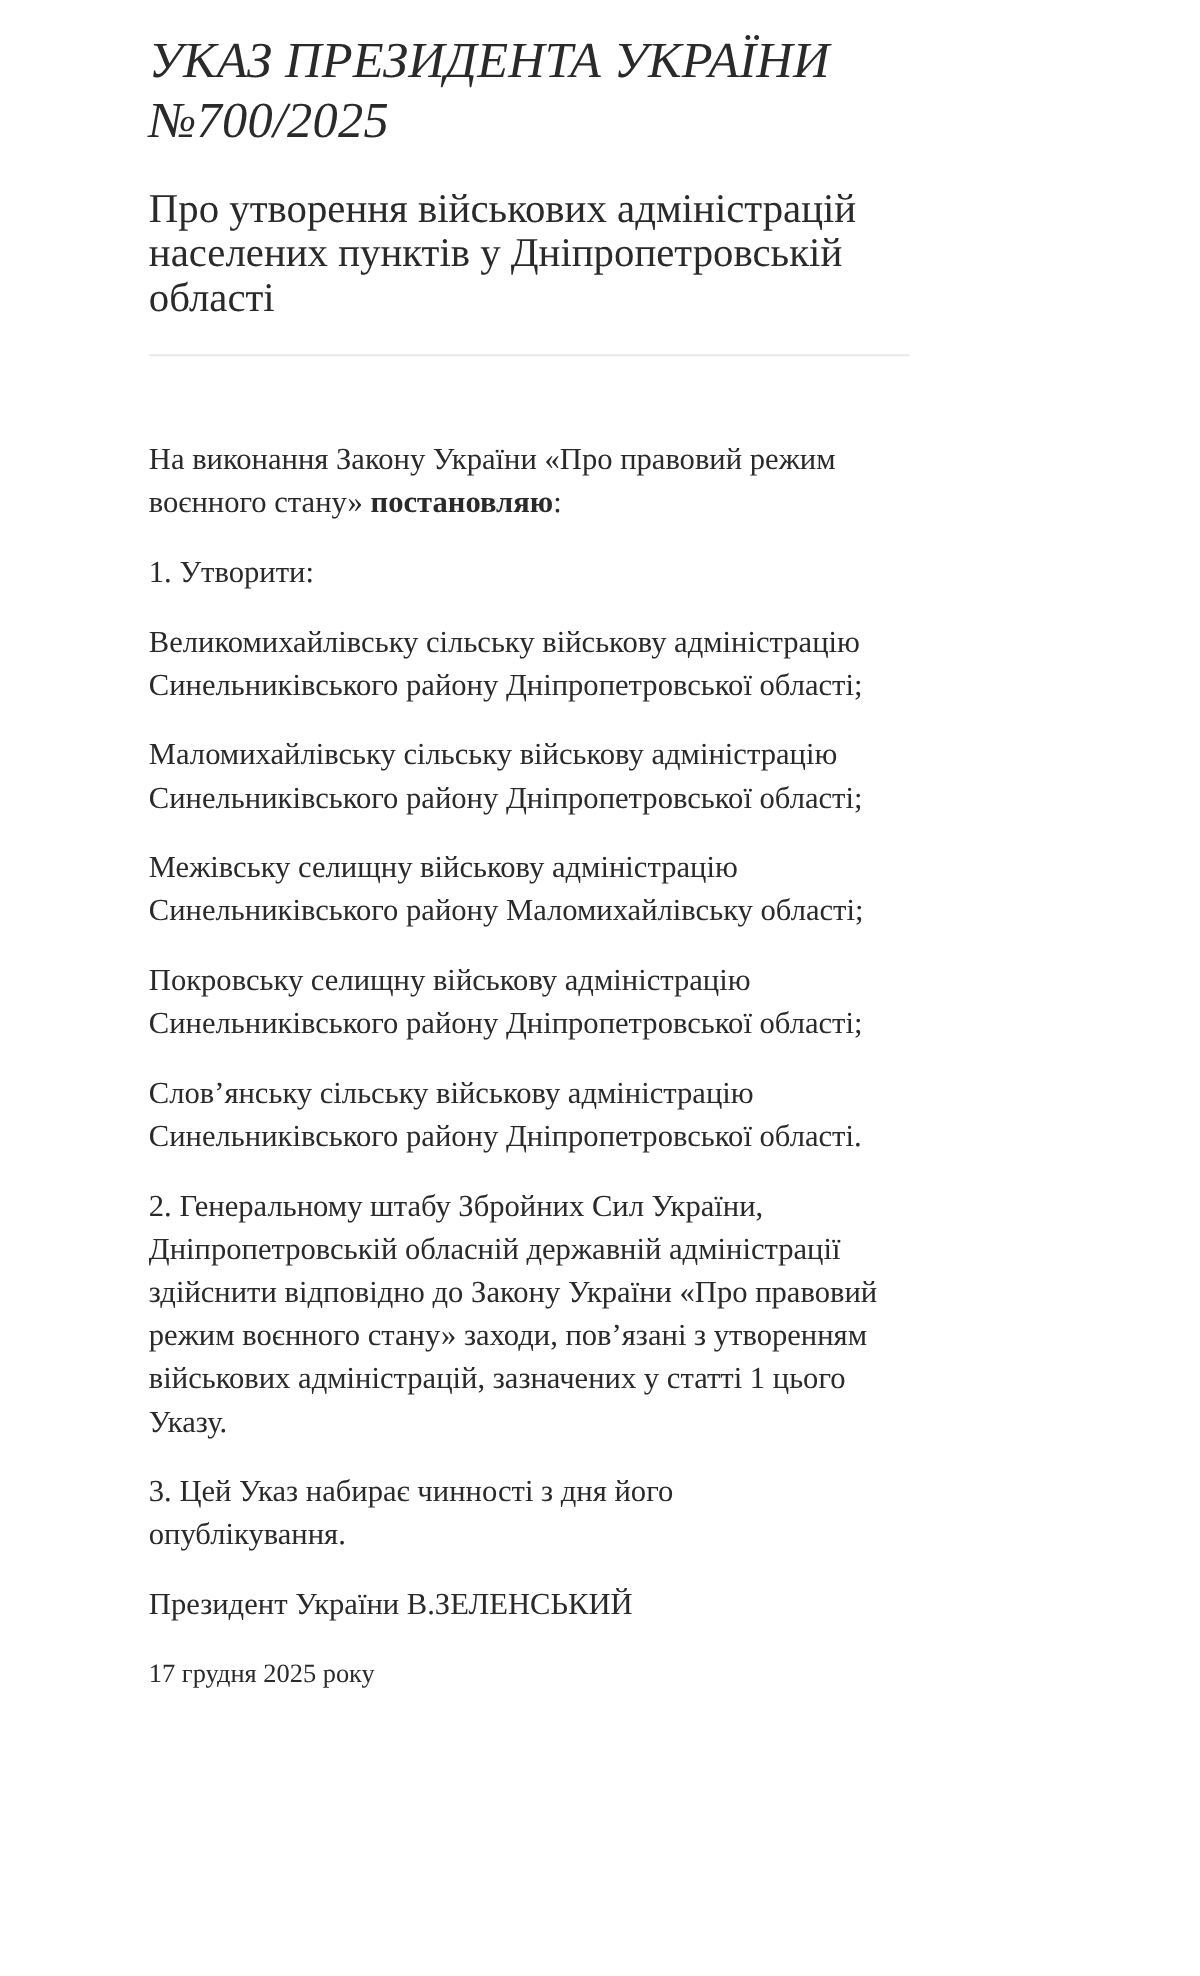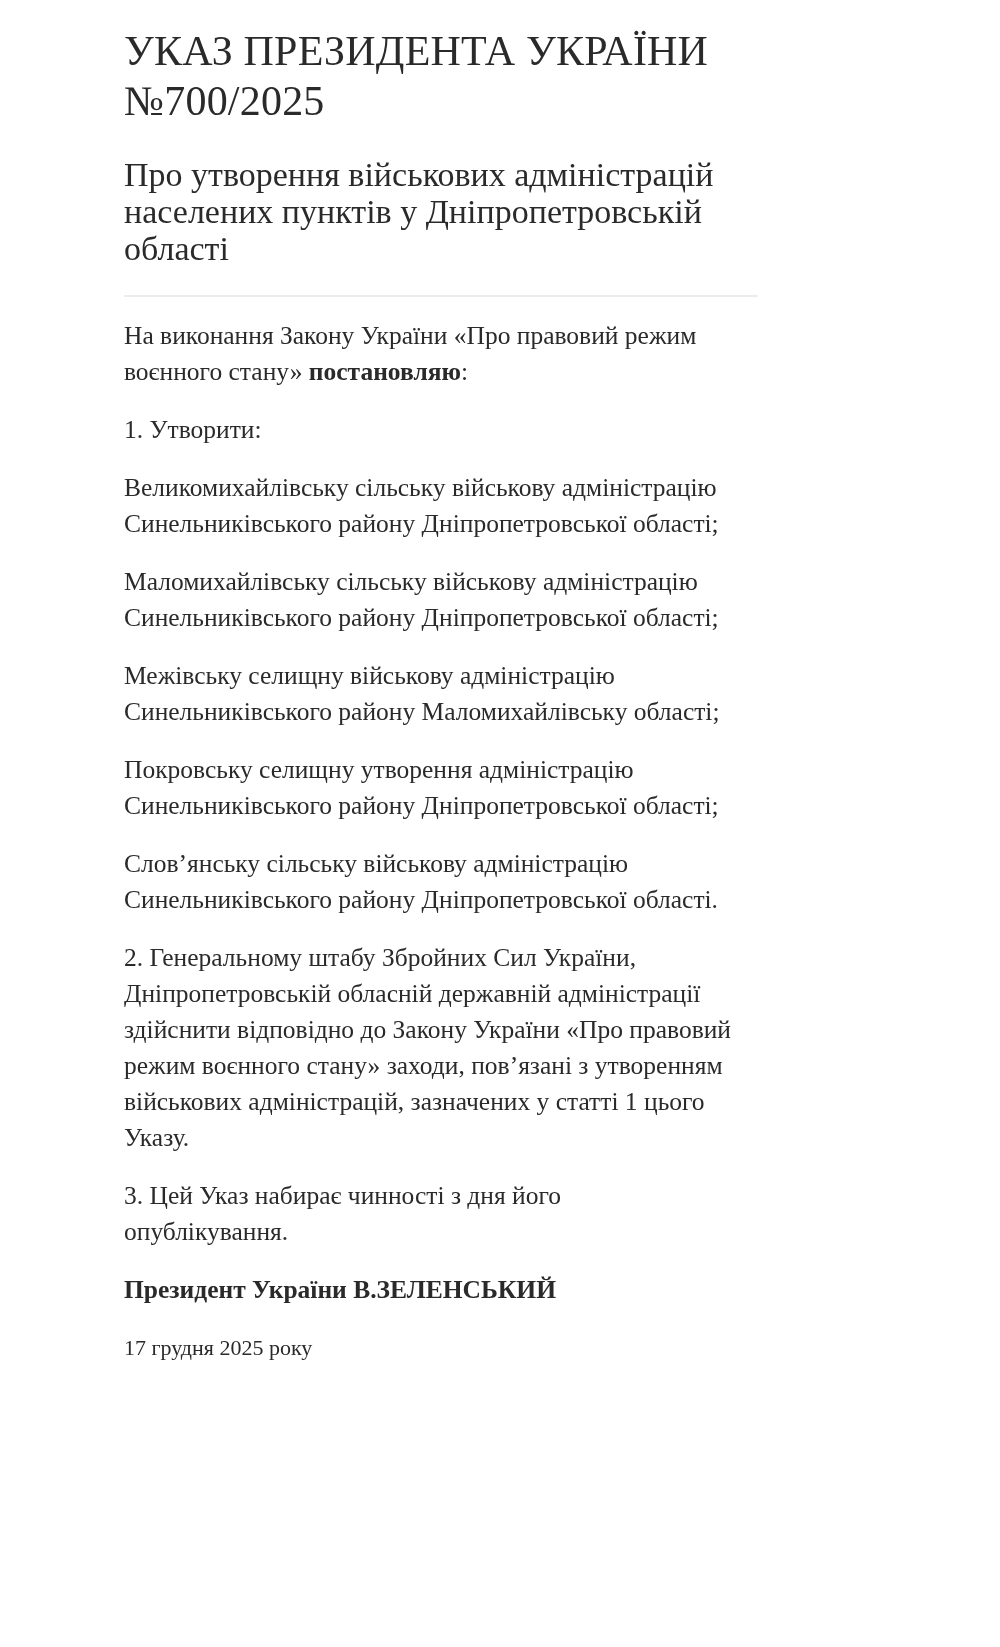--- a/index.html
+++ b/index.html
@@ -22,54 +22,55 @@
       width: 640px;
     }
     .title {
       margin: 26px 0 0 0;
       font-family: "Liberation Serif", "DejaVu Serif", serif;
       font-weight: normal;
       font-size: 42px;
       line-height: 50px;
       color: #2a2a2a;
       letter-spacing: 0.2px;
+      font-style: italic;
     }
     .title span { display: block; }
     .subtitle {
       margin: 30px 0 0 0;
       font-family: "Liberation Serif", "DejaVu Serif", serif;
       font-weight: normal;
       font-size: 34px;
       line-height: 37px;
       color: #2a2a2a;
       width: 600px;
     }
     .divider {
       margin: 28px 0 0 0;
       width: 634px;
       height: 2px;
       background: #ececec;
       border: none;
     }
     .body {
-      margin-top: 21px;
+      margin-top: 68px;
       font-family: "Liberation Serif", "DejaVu Serif", serif;
       font-size: 25.5px;
       line-height: 36px;
       color: #2a2a2a;
     }
     .body p {
       margin: 0 0 22px 0;
       width: 600px;
     }
     .body p.wide { width: 620px; }
     .body b { font-weight: bold; }
     .signature {
       margin: 0 0 26px 0;
-      font-weight: bold;
+      font-weight: normal;
       font-size: 25.5px;
       line-height: 36px;
     }
     .date {
       margin: 0;
       font-size: 22px;
       line-height: 36px;
     }
   </style>
 </head>
@@ -86,21 +87,21 @@
   <div class="divider"></div>
 
   <div class="body">
     <p><span>На виконання Закону України «Про правовий режим воєнного стану»</span> <b>постановляю</b><span>:</span></p>
 
     <p>1. Утворити:</p>
 
     <p>Великомихайлівську сільську військову адміністрацію Синельниківського району Дніпропетровської області;</p>
     <p>Маломихайлівську сільську військову адміністрацію Синельниківського району Дніпропетровської області;</p>
     <p class="wide">Межівську селищну військову адміністрацію Синельниківського району Маломихайлівську області;</p>
-    <p class="wide">Покровську селищну утворення адміністрацію Синельниківського району Дніпропетровської області;</p>
+    <p class="wide">Покровську селищну військову адміністрацію Синельниківського району Дніпропетровської області;</p>
     <p class="wide">Слов’янську сільську військову адміністрацію Синельниківського району Дніпропетровської області.</p>
 
     <p class="wide">2. Генеральному штабу Збройних Сил України, Дніпропетровській обласній державній адміністрації здійснити відповідно до Закону України «Про правовий режим воєнного стану» заходи, пов’язані з утворенням військових адміністрацій, зазначених у статті 1 цього Указу.</p>
 
     <p>3. Цей Указ набирає чинності з дня його опублікування.</p>
 
     <p class="signature">Президент України В.ЗЕЛЕНСЬКИЙ</p>
 
     <p class="date">17 грудня 2025 року</p>
   </div>

